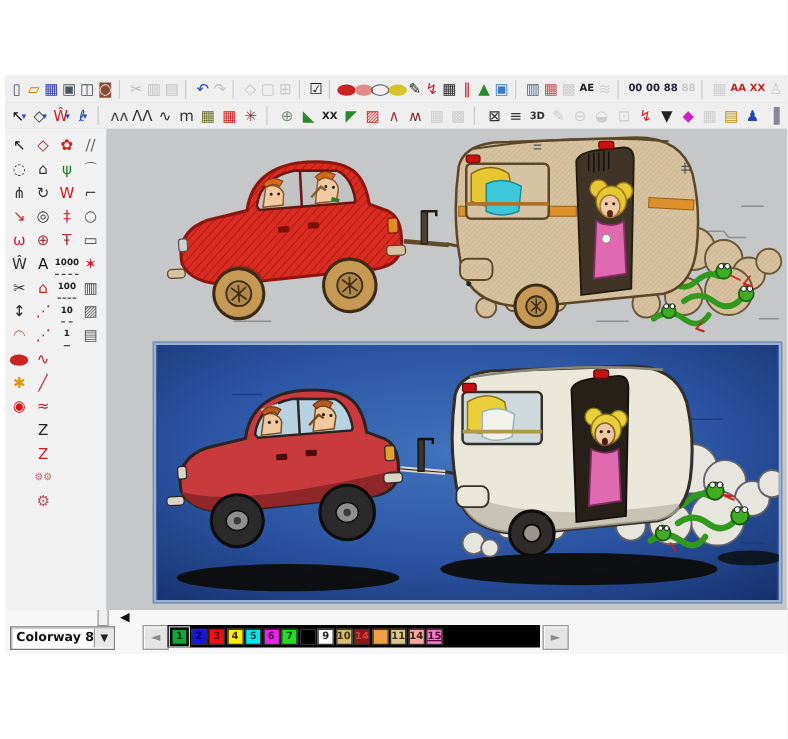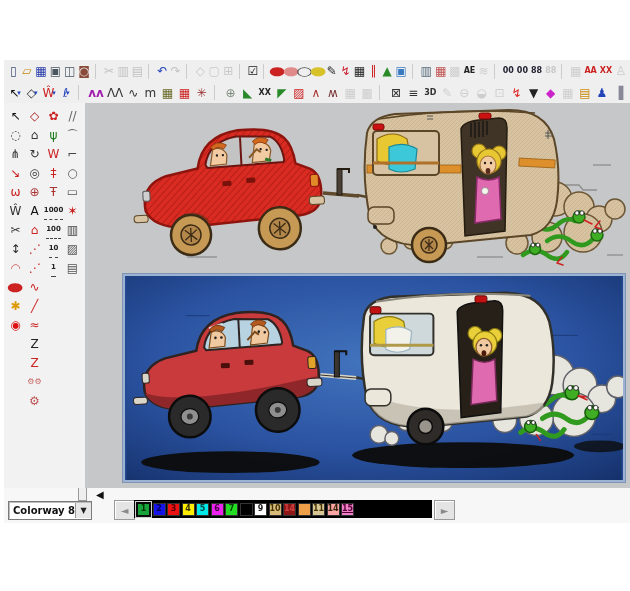--- a/index.html
+++ b/index.html
@@ -200,21 +200,21 @@
         <span class="icon">
           <i class="g" style="color: rgb(204, 34, 34);">Ŵ</i>
           <i class="v">▾</i>
         </span>
         <span class="icon">
           <i class="g" style="color: rgb(34, 68, 187);">ℓ</i>
           <i class="v">▾</i>
         </span>
         <span class="sep"></span>
         <span class="icon">
-          <i class="g" style="color: #a21caf; font-weight: bold;">ʌʌ</i>
+          <i class="g" style="color: #404040;">ʌʌ</i>
         </span>
         <span class="icon">
           <i class="g" style="color: rgb(51, 51, 51);">ΛΛ</i>
         </span>
         <span class="icon">
           <i class="g" style="color: rgb(51, 51, 51);">∿</i>
         </span>
         <span class="icon">
           <i class="g" style="color: rgb(51, 51, 51);">m</i>
         </span>

